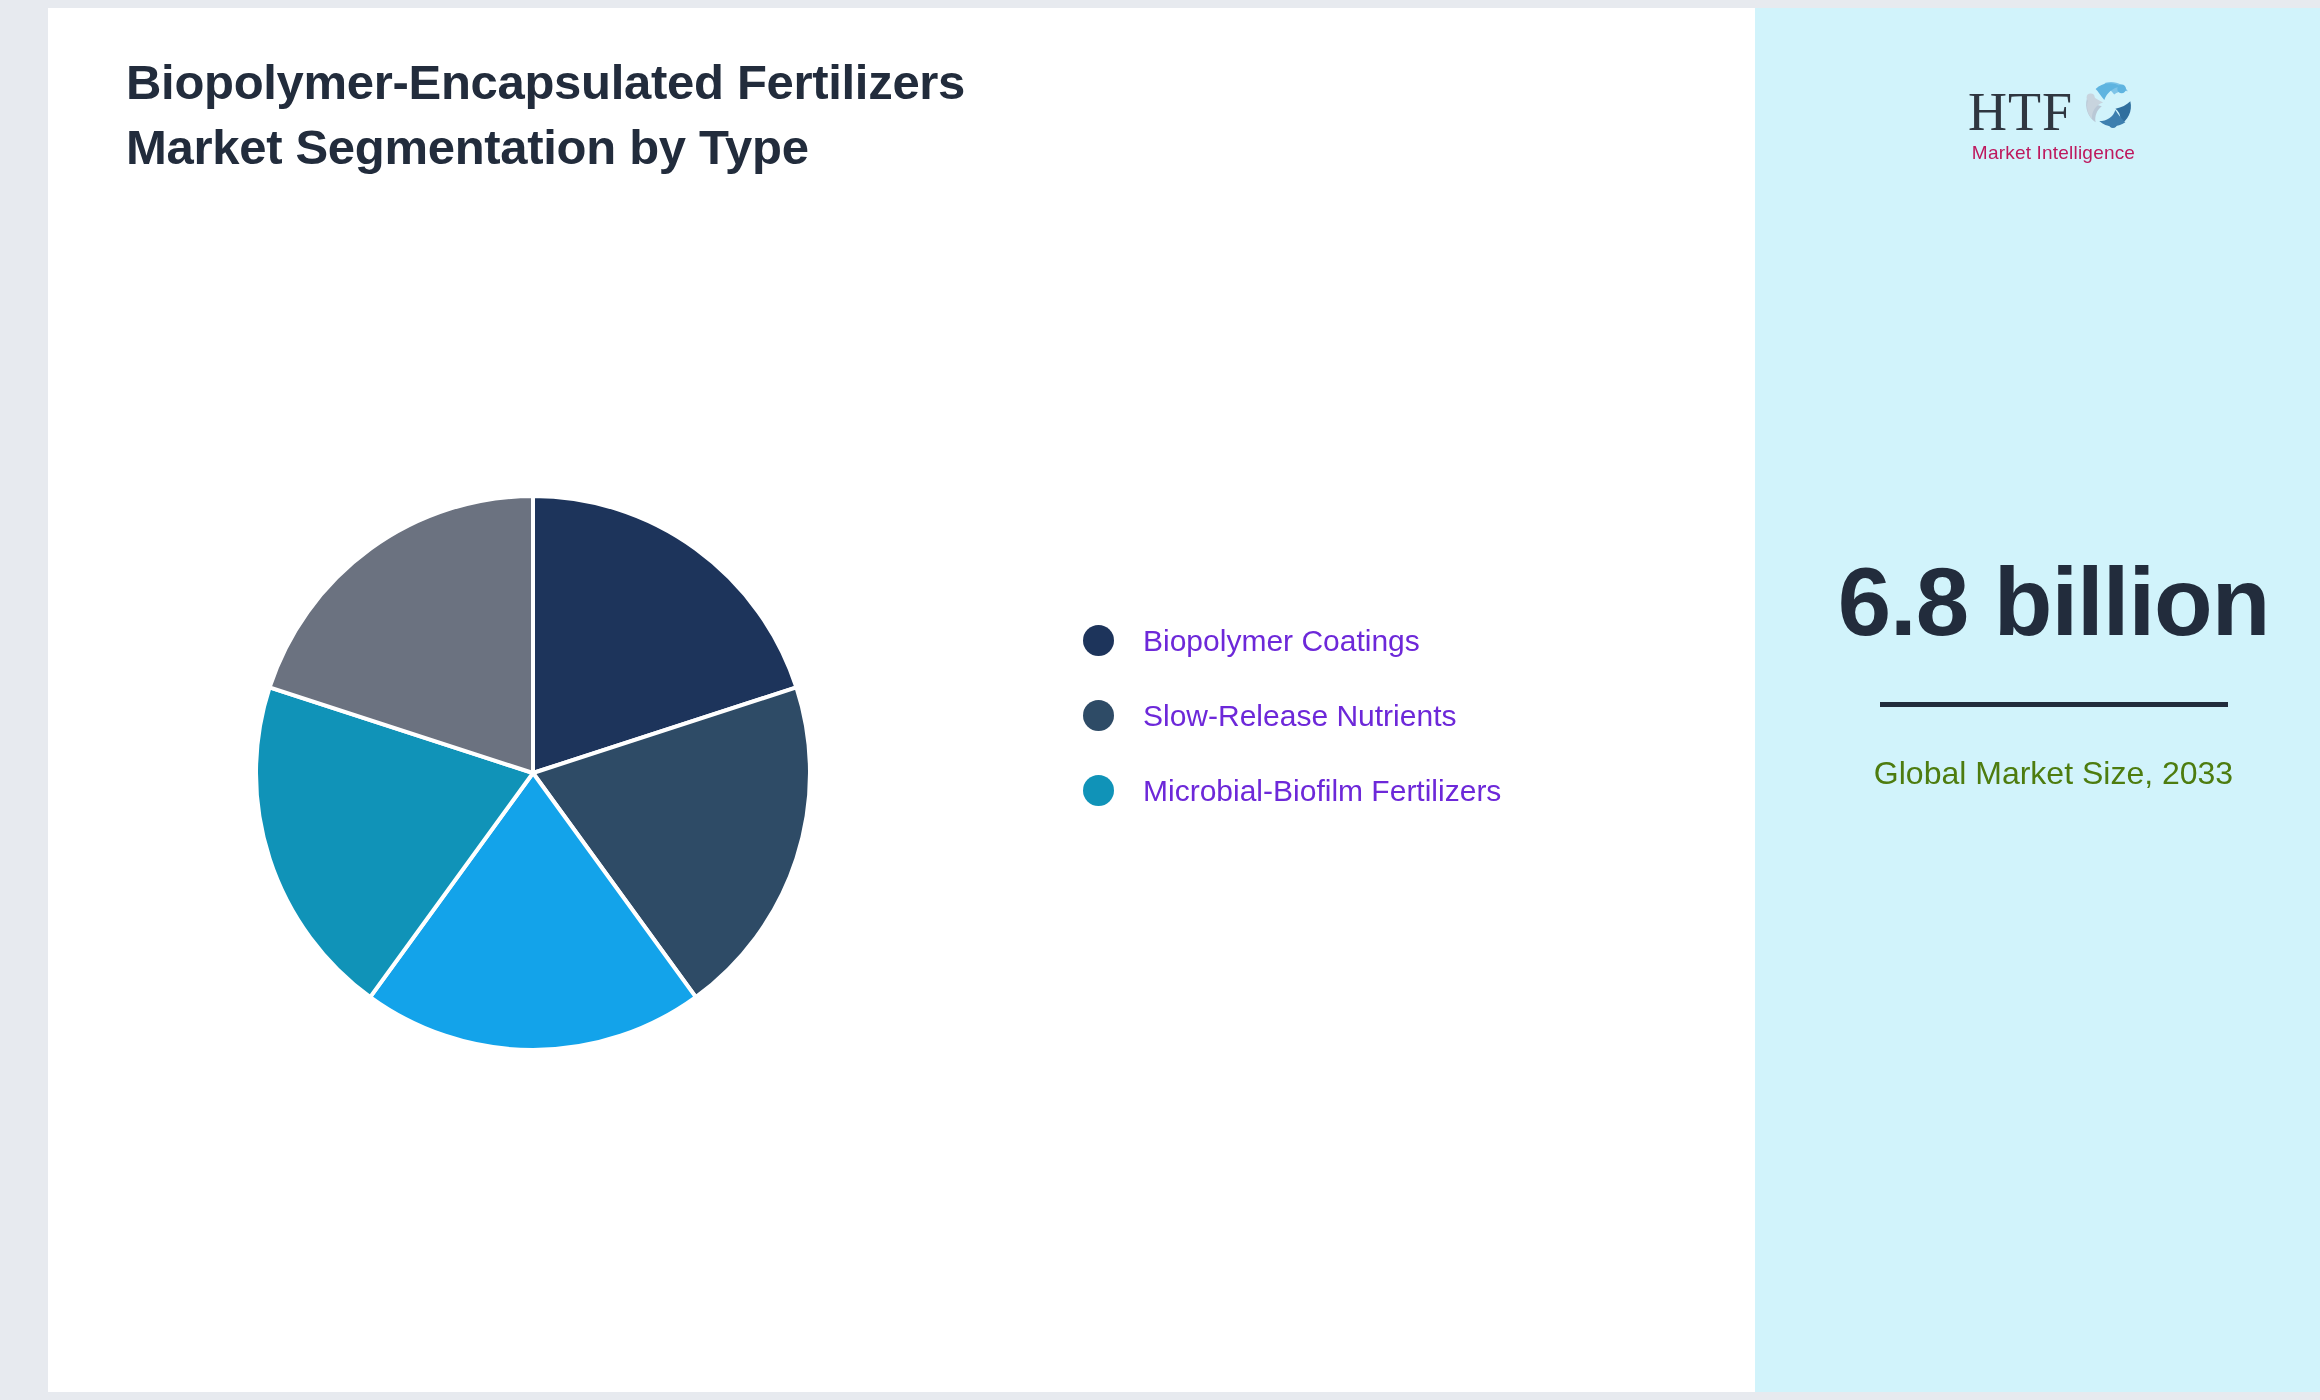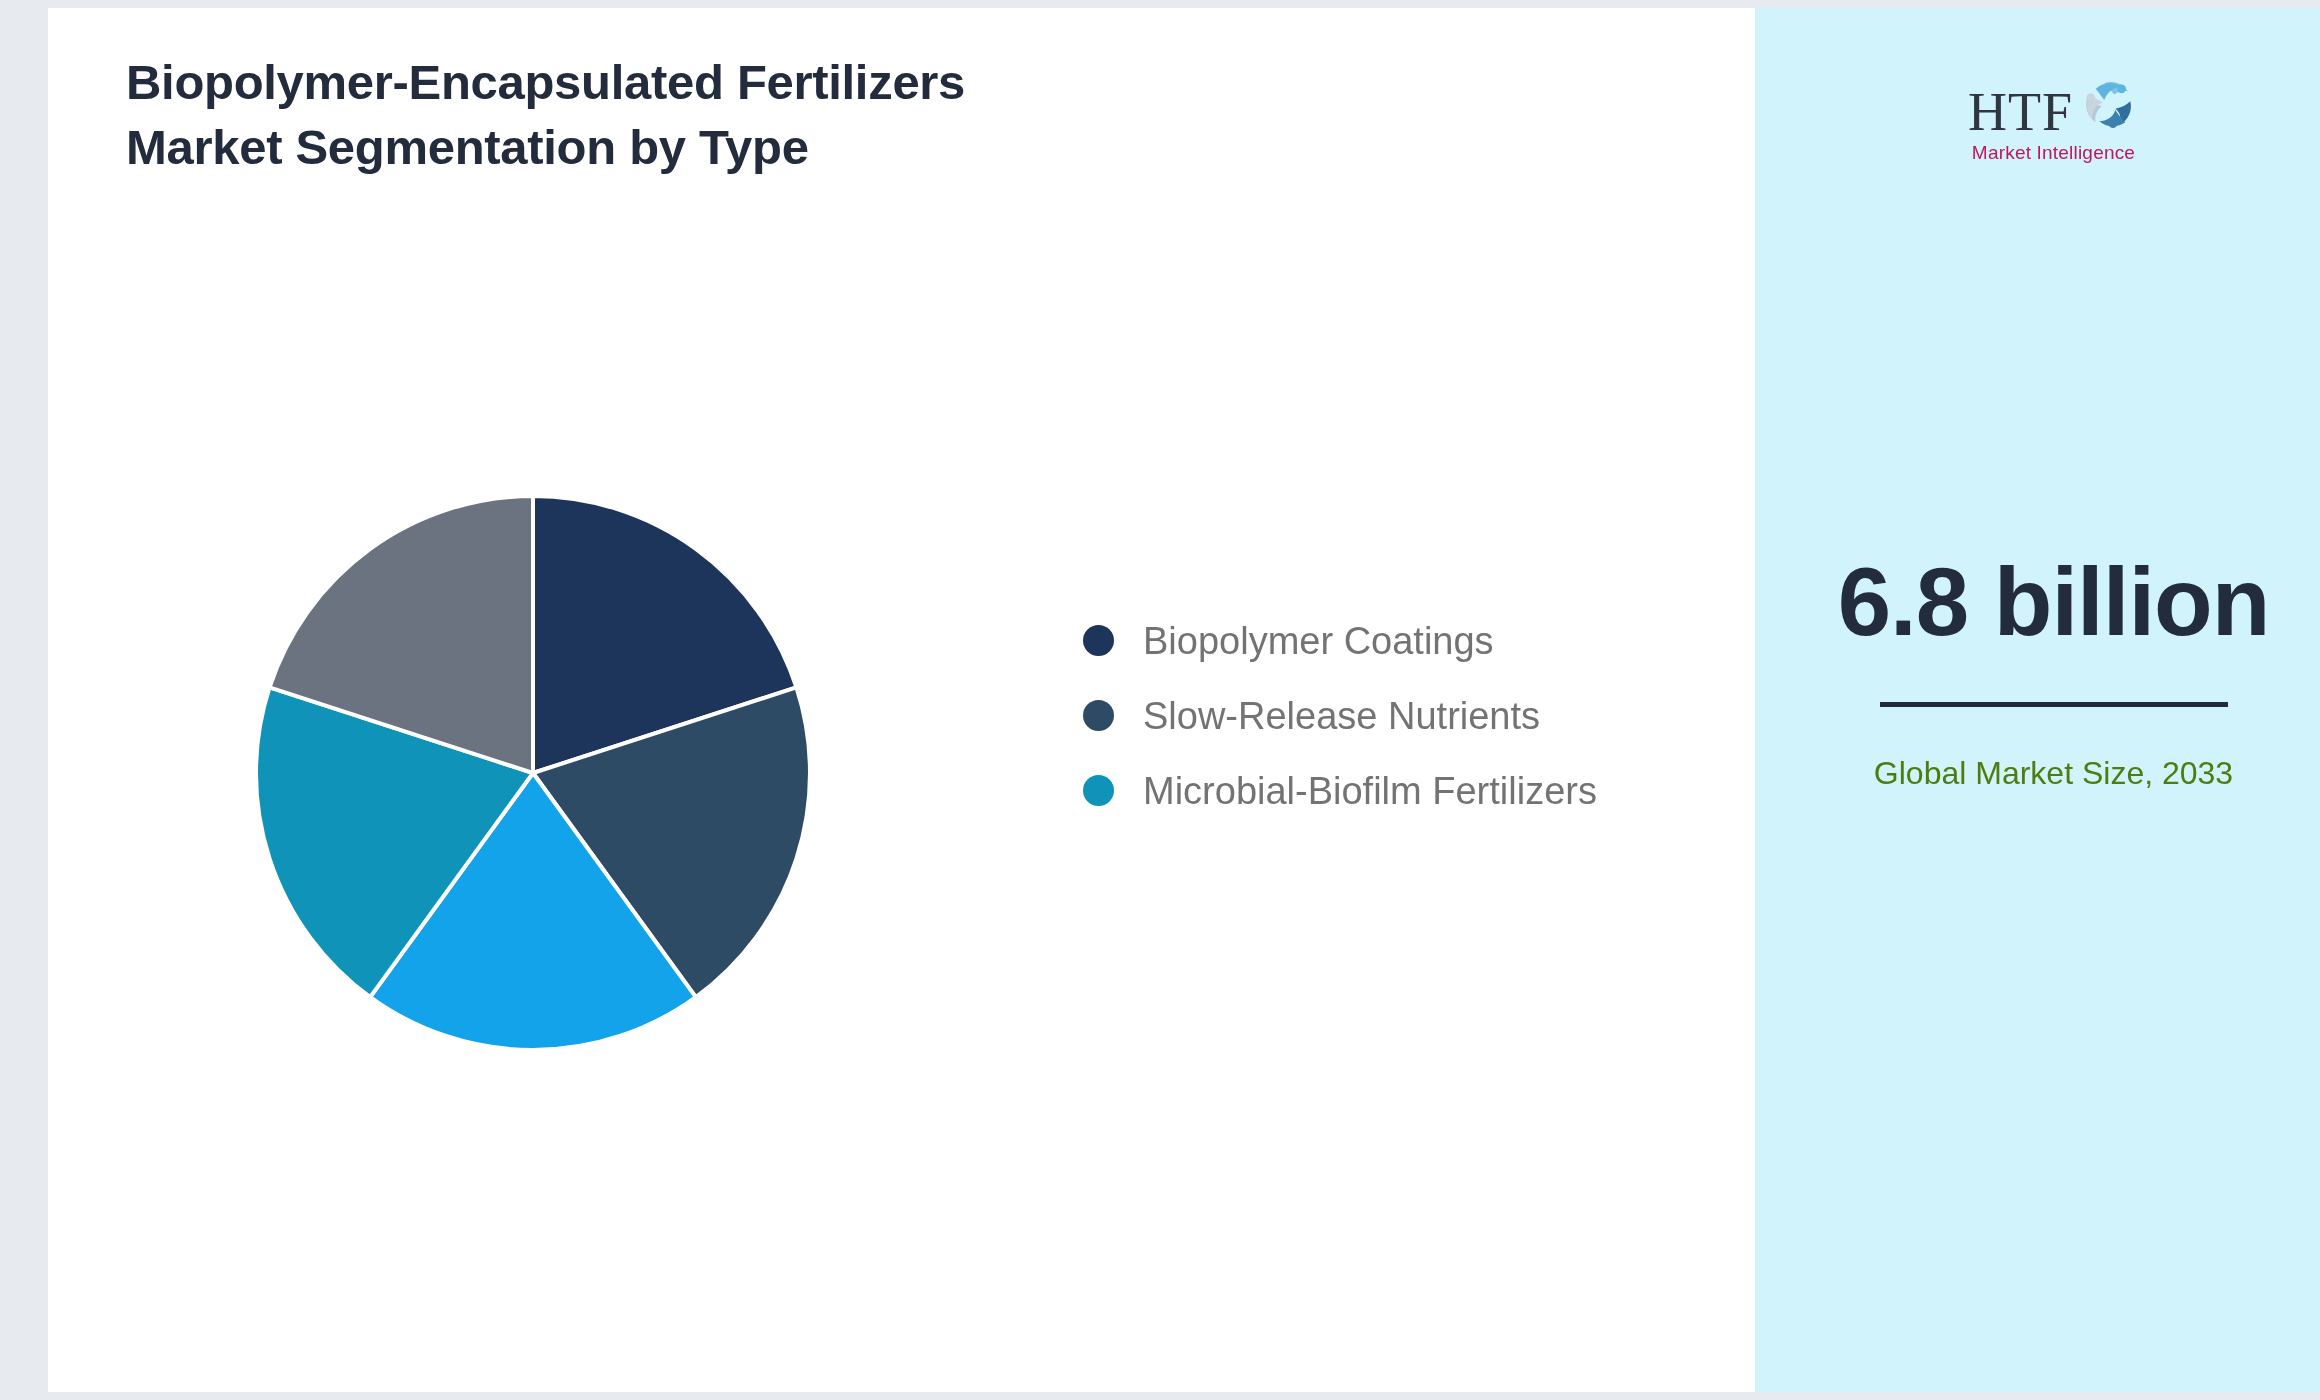--- a/index.html
+++ b/index.html
@@ -85,23 +85,23 @@
     height: 75px;
   }
   .legend-swatch {
     width: 31px;
     height: 31px;
     border-radius: 50%;
     flex: 0 0 auto;
   }
   .legend-label {
     margin-left: 29px;
-    font-size: 38px;
+    font-size: 30px;
     line-height: 1;
-    color: #737373;
+    color: #6d28d9;
     white-space: nowrap;
   }
 
   
   .side-panel {
     position: relative;
     flex: 1 1 auto;
     height: 100%;
     background: #d1f3fb;
     padding-left: 28px;

